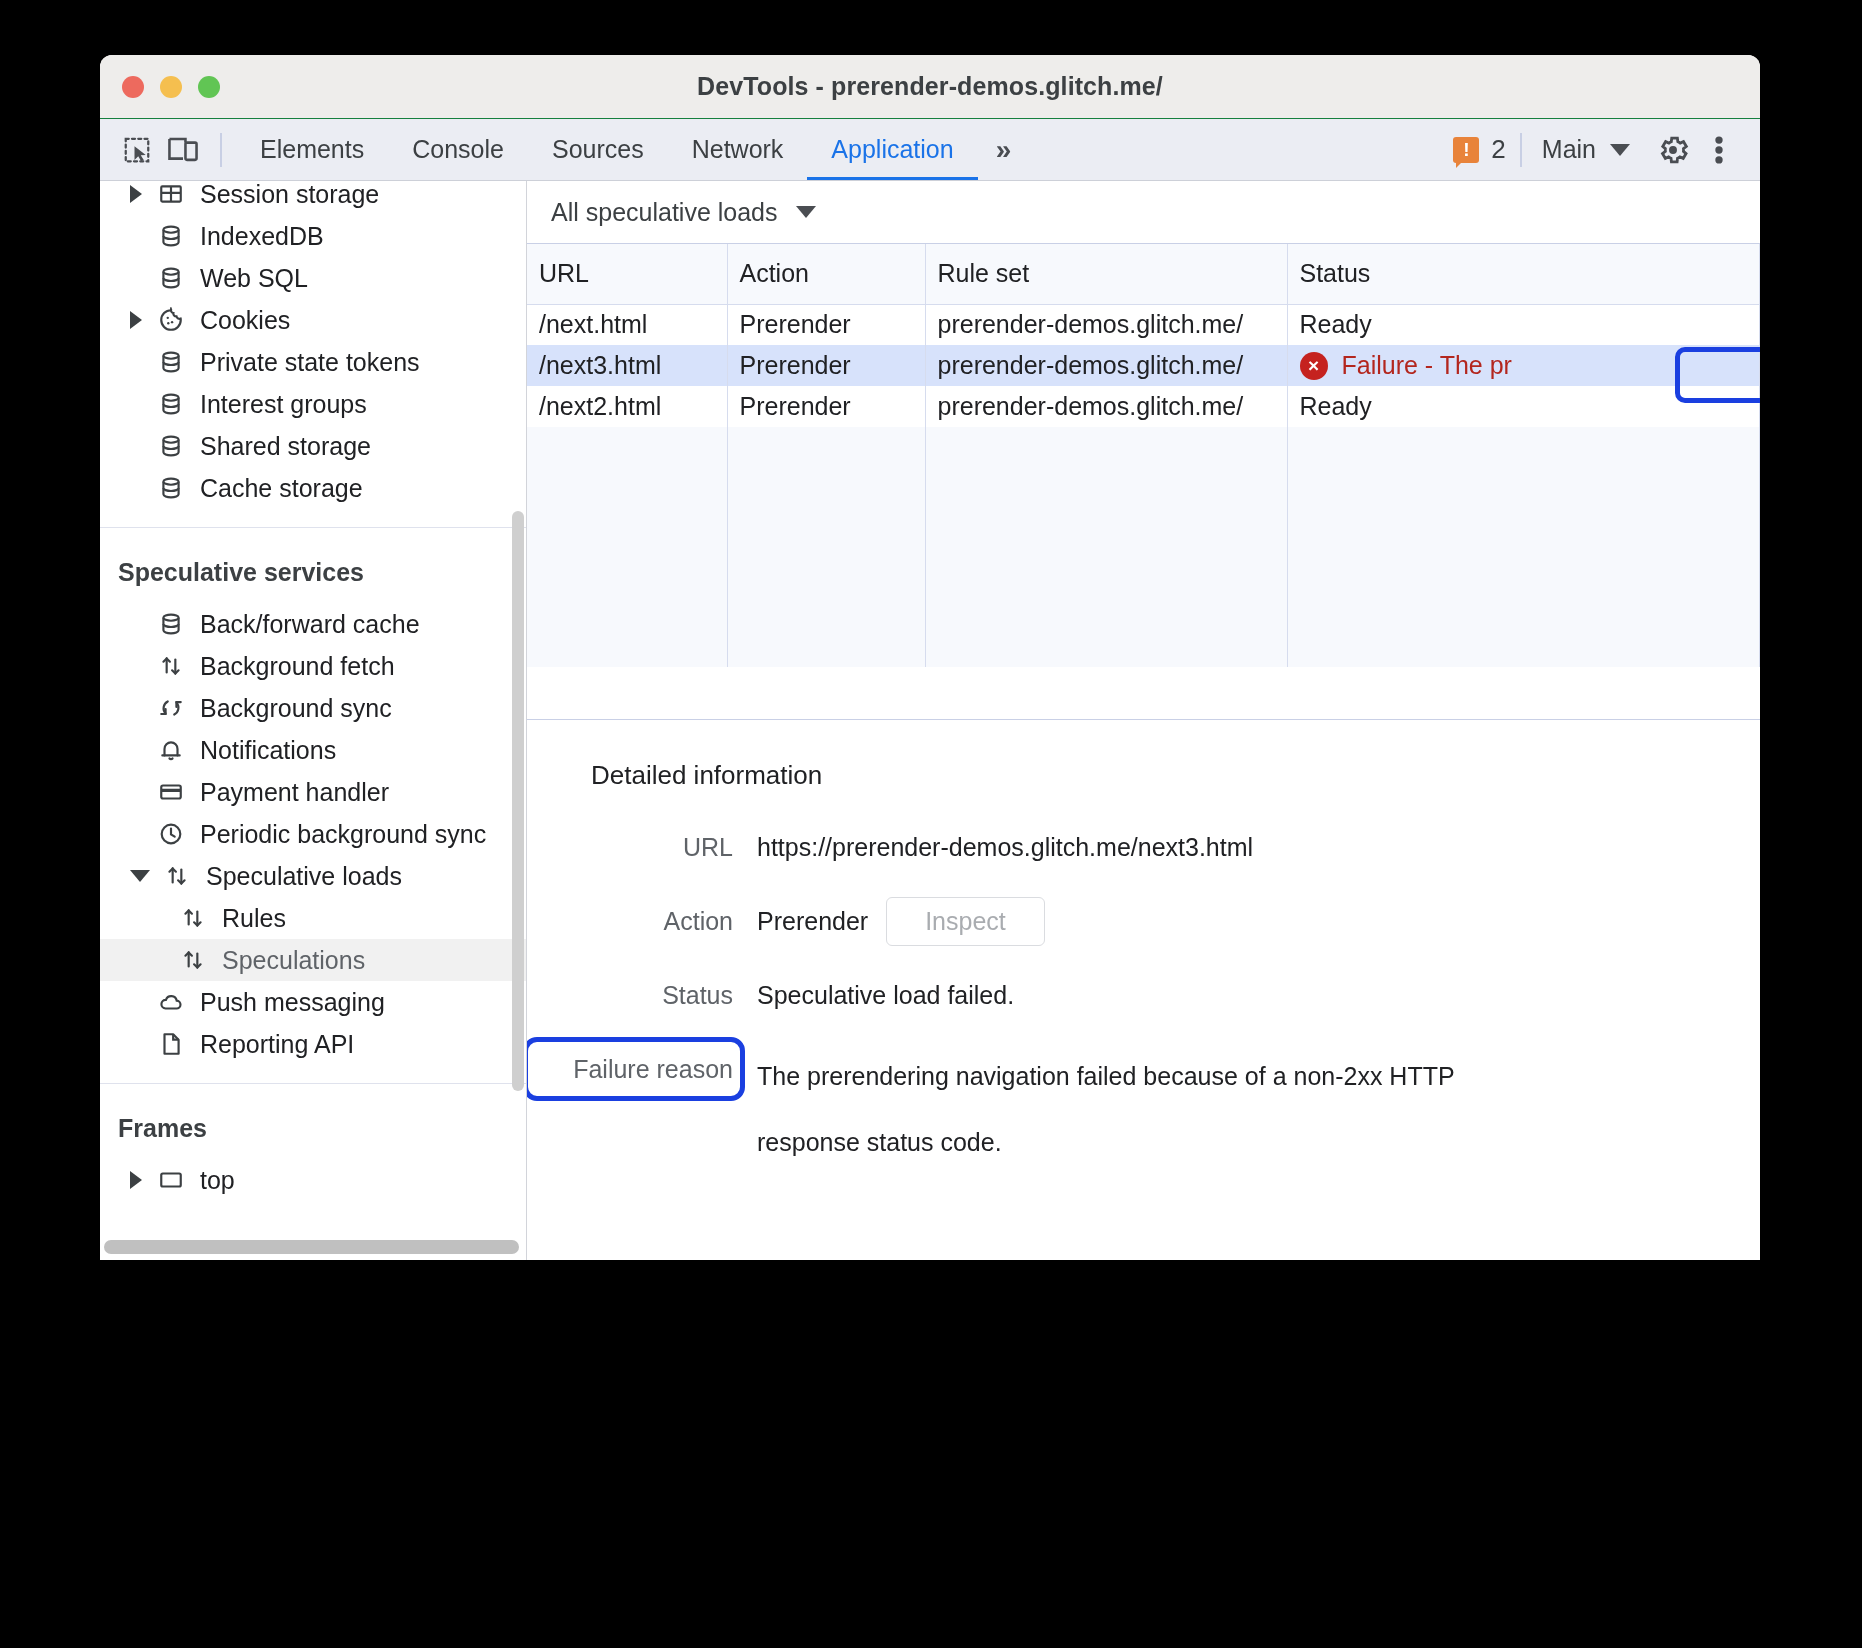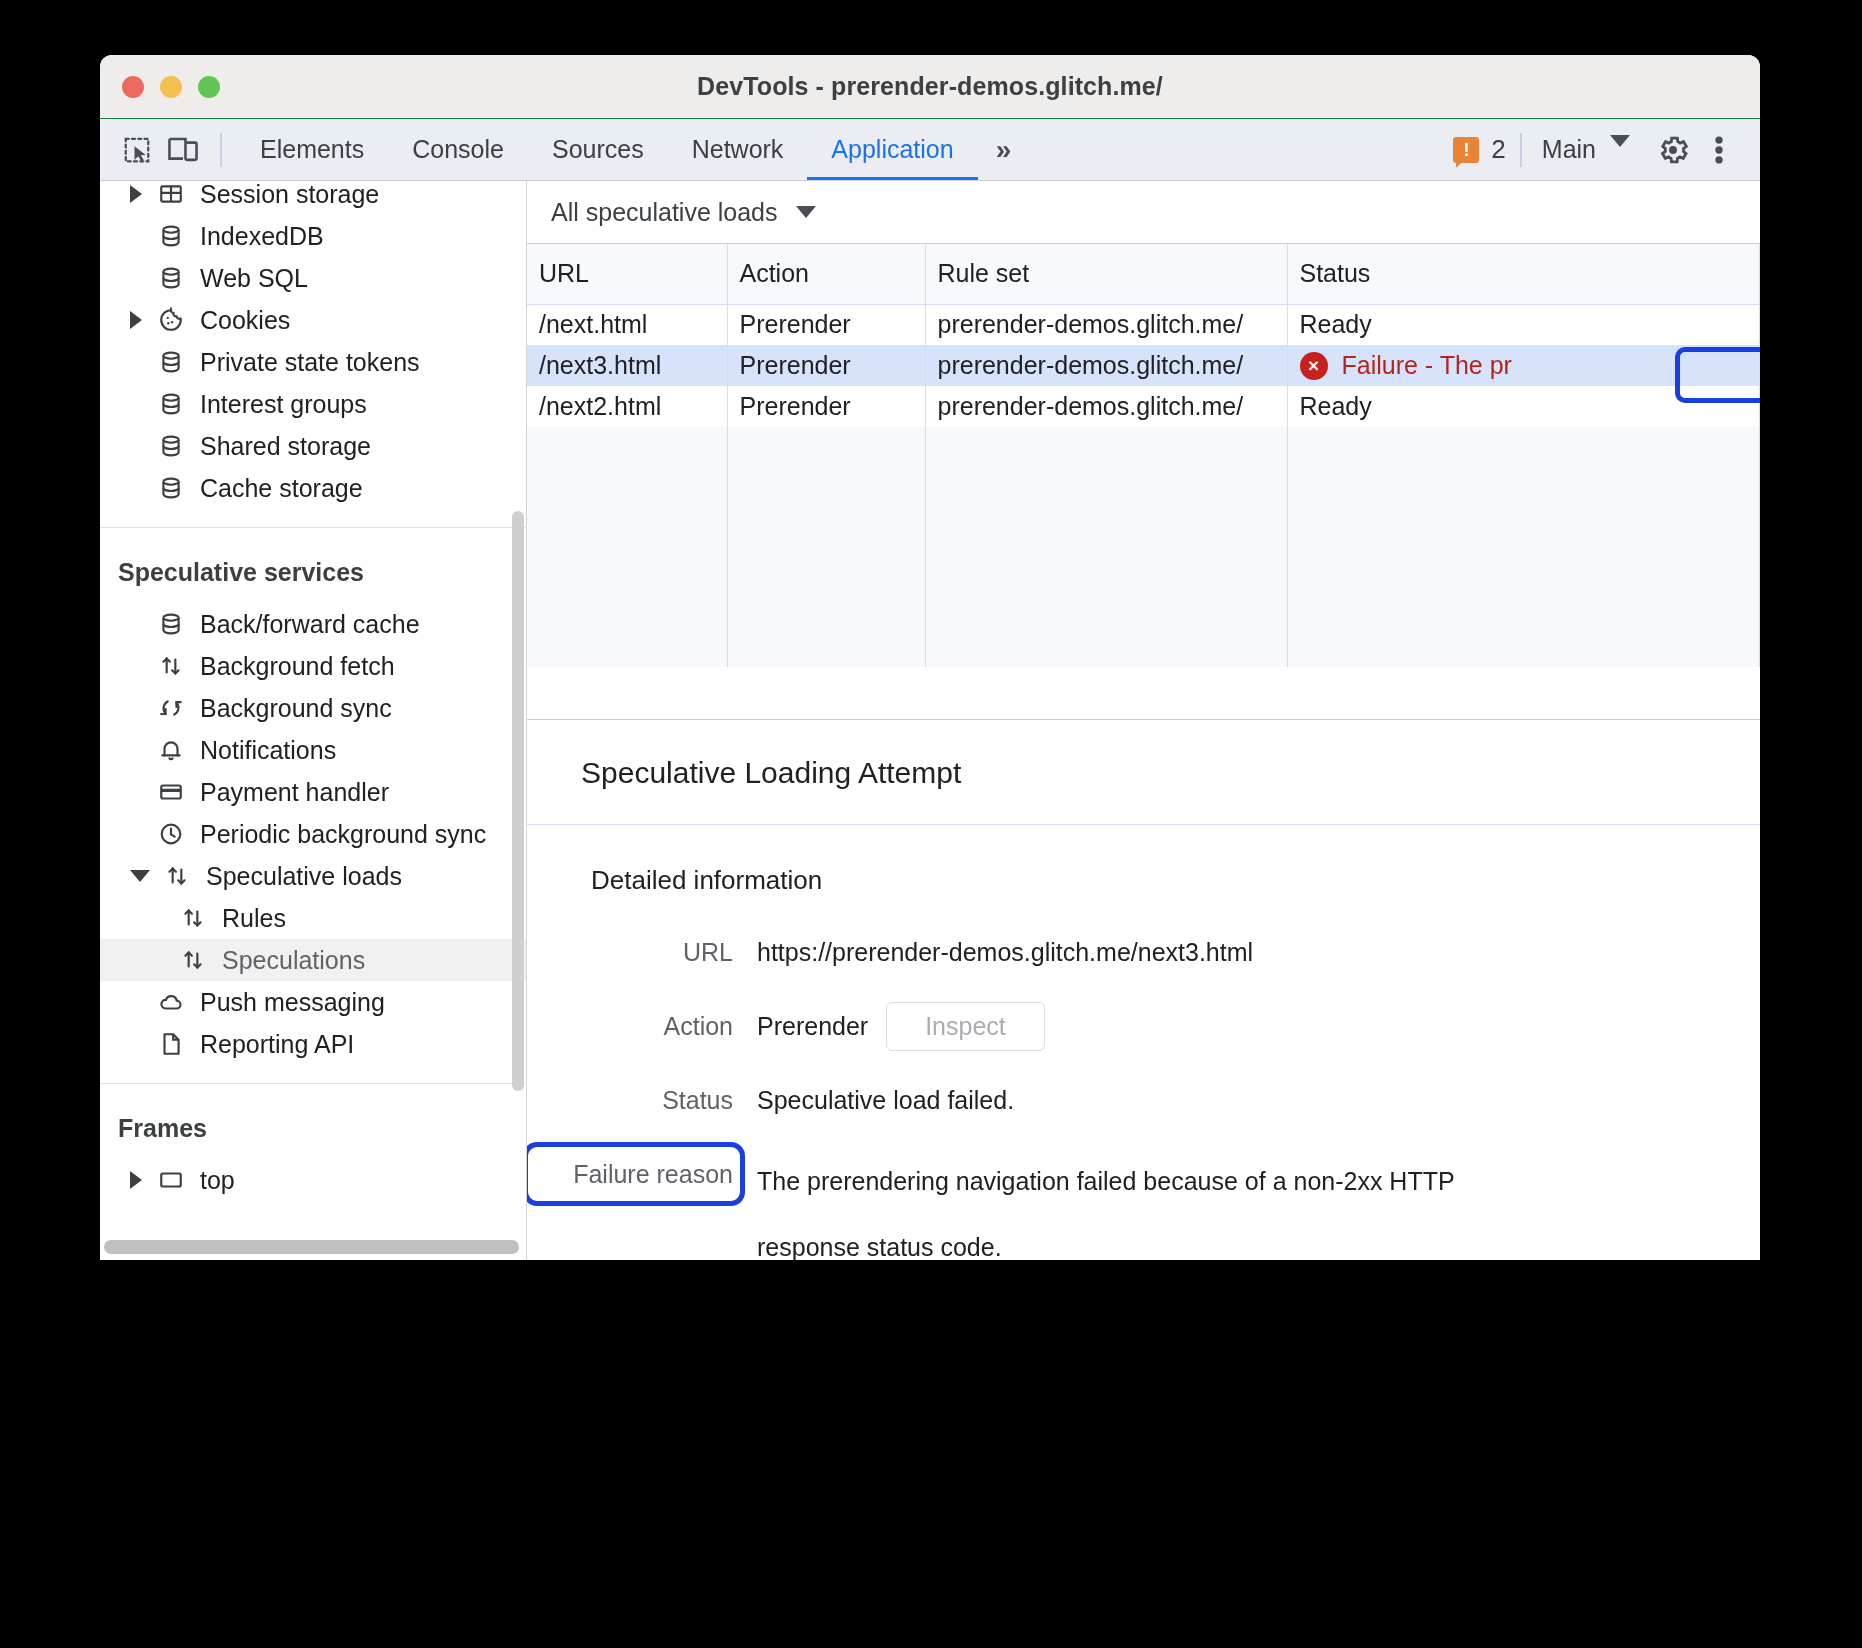--- a/index.html
+++ b/index.html
@@ -82,21 +82,21 @@
     border-radius: 3px; position: relative;
     display: flex; align-items: center; justify-content: center;
     color: #fff; font-size: 19px; font-weight: bold; line-height: 1;
   }
   .warn-badge::after {
     content: ""; position: absolute; bottom: -5px; left: 3px;
     border-left: 6px solid #e8833a; border-bottom: 6px solid transparent;
   }
   .warn-count { font-size: 26px; color: #3c4043; }
   .ctx-select {
-    display: flex; gap: 14px;
+    display: flex; align-items: center; gap: 14px;
     font-size: 25px; color: #3c4043; padding: 0 6px;
   }
   .caret-down {
     width: 0; height: 0;
     border-left: 10px solid transparent;
     border-right: 10px solid transparent;
     border-top: 12px solid #4a4d52;
   }
 
   
@@ -646,21 +646,20 @@
               <td></td>
               <td></td>
               <td></td>
             </tr>
           </tbody>
         </table>
         <div class="anno" id="anno-status"></div>
       </div>
 
       <div class="detail">
-        <div class="detail-title">Speculative Loading Attempt</div>
         <div class="detail-sub">Detailed information</div>
 
         <div class="dl">
 
           <div class="dl-row">
             <div class="dl-key">URL</div>
             <div class="dl-val">https://prerender-demos.glitch.me/next3.html</div>
           </div>
 
           <div class="dl-row">

